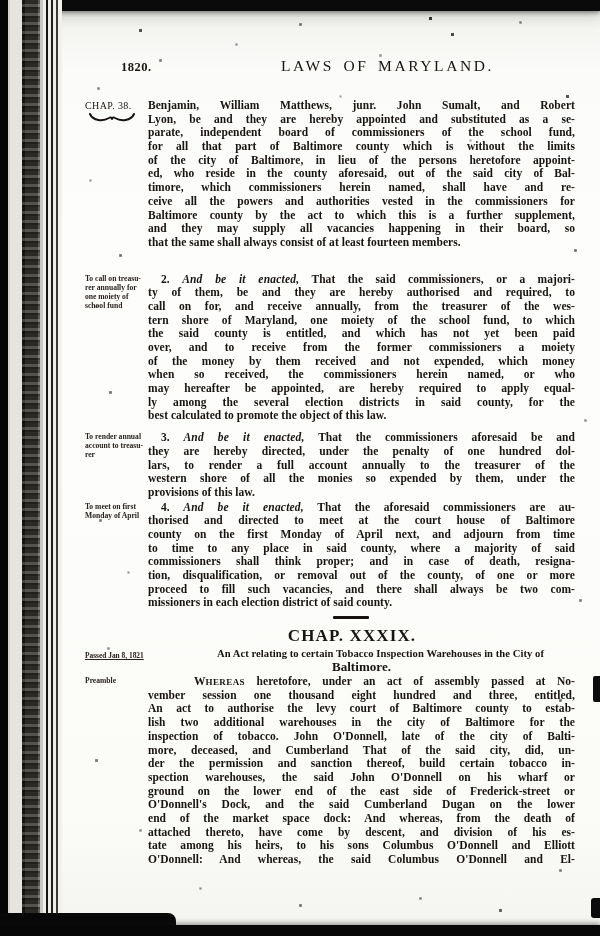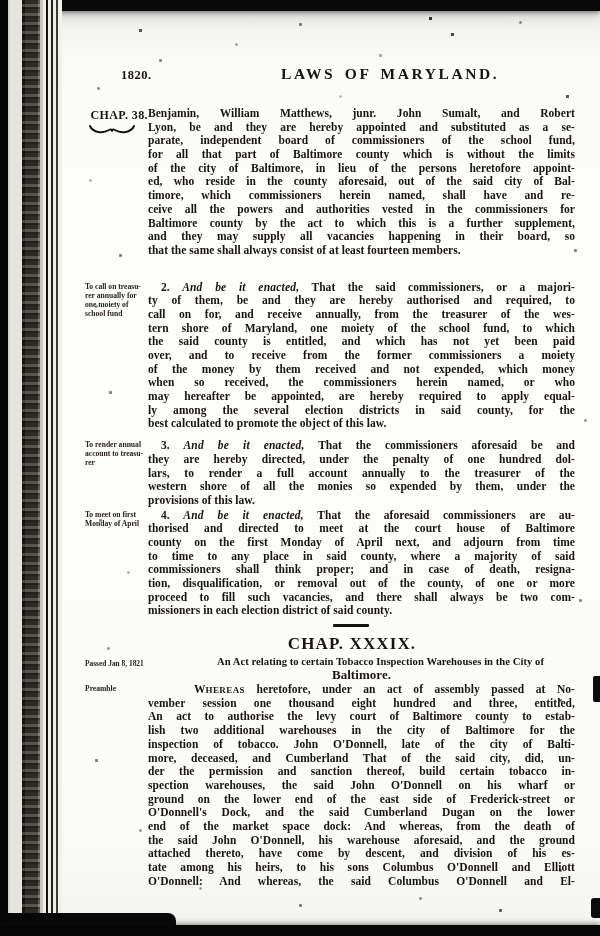--- a/index.html
+++ b/index.html
@@ -29,38 +29,38 @@
       520px 22px 0 .7px #777, 236px 44px 0 .6px #888, 380px 55px 0 .8px #9a9a95,
       98px 88px 0 .7px #777, 567px 96px 0 1px #555, 120px 255px 0 .8px #666,
       96px 306px 0 .7px #888, 110px 392px 0 .9px #777, 575px 250px 0 .8px #666,
       585px 420px 0 .7px #888, 100px 520px 0 .8px #777, 128px 572px 0 .6px #999,
       580px 600px 0 .8px #777, 108px 648px 0 .7px #888, 560px 700px 0 .8px #666,
       96px 760px 0 .9px #777, 140px 830px 0 .7px #888, 300px 905px 0 .8px #666,
       420px 898px 0 .7px #777, 500px 910px 0 .9px #555, 200px 888px 0 .6px #888,
       560px 870px 0 .8px #777, 90px 180px 0 .6px #999, 340px 96px 0 .5px #999,
       470px 140px 0 .5px #999, 160px 60px 0 .8px #777, 430px 18px 0 1px #333;}
   
-  .content{position:absolute;left:85px;top:8px;width:500px;height:674px;}
+  .content{position:absolute;left:85px;top:0;width:500px;height:674px;}
   .year{position:absolute;left:36px;top:60px;font-size:12.5px;font-weight:700;letter-spacing:.5px;}
-  .running-title{position:absolute;left:196px;top:57px;font-size:15.5px;font-weight:700;letter-spacing:2.6px;word-spacing:3px;}
+  .running-title{position:absolute;left:196px;top:57px;font-size:15.5px;font-weight:400;letter-spacing:2.6px;word-spacing:3px;}
   .main{position:absolute;left:0;top:99px;width:498px;}
   .sec{display:grid;grid-template-columns:63px 427px;}
   .mcell{padding-top:1px;}
   .mline{font-size:7.6px;line-height:9px;font-weight:700;color:#27211c;}
-  .chap-label{font-size:12px;font-weight:700;letter-spacing:.4px;white-space:nowrap;text-align:right;}
+  .chap-label{font-size:10px;font-weight:400;letter-spacing:.4px;white-space:nowrap;}
   .brace{display:block;margin:1px 0 0 4px;}
   .bcell{font-size:11.5px;font-weight:700;line-height:13.7px;letter-spacing:.05px;}
   .jline{text-align:justify;text-align-last:justify;height:13.7px;overflow:visible;white-space:nowrap_off;}
   .jlast{text-align-last:left;}
   .divider{width:36px;height:3px;background:#15120f;margin:6px auto 0;transform:translateX(17px);border-radius:1px;}
   .chap-heading{margin-top:7px;text-align:center;padding-left:36px;font-size:17px;font-weight:700;letter-spacing:1.1px;}
   .title-row{margin-top:1px;}
   .act-title-l1{text-align:center;padding-left:38px;font-size:10.6px;font-weight:700;line-height:13px;}
   .act-title-l2{text-align:center;font-size:13px;font-weight:700;line-height:13px;}
-  .passed-note{font-size:7.4px;font-weight:700;white-space:nowrap;padding-top:3px;color:#27211c;}
+  .passed-note{font-size:7.4px;font-weight:700;white-space:nowrap;padding-top:3px;color:#27211c;text-decoration:underline;}
   .whereas-row{margin-top:2px;}
   .sc-rest{font-size:9px;letter-spacing:.4px;margin-top:40px;}
   i{letter-spacing:.2px;}
 </style>
 </head>
 <body>
 
 <div class="page">
   <div class="scan-top"></div>
   <div class="gutter"></div>
@@ -170,21 +170,20 @@
               <div class="jline">vember session one thousand eight hundred and three, entitled,</div>
               <div class="jline">An act to authorise the levy court of Baltimore county to estab-</div>
               <div class="jline">lish two additional warehouses in the city of Baltimore for the</div>
               <div class="jline">inspection of tobacco. John O'Donnell, late of the city of Balti-</div>
               <div class="jline">more, deceased, and Cumberland That of the said city, did, un-</div>
               <div class="jline">der the permission and sanction thereof, build certain tobacco in-</div>
               <div class="jline">spection warehouses, the said John O'Donnell on his wharf or</div>
               <div class="jline">ground on the lower end of the east side of Frederick-street or</div>
               <div class="jline">O'Donnell's Dock, and the said Cumberland Dugan on the lower</div>
               <div class="jline">end of the market space dock: And whereas, from the death of</div>
-              <div class="jline">the said John O'Donnell, his warehouse aforesaid, and the ground</div>
               <div class="jline">attached thereto, have come by descent, and division of his es-</div>
               <div class="jline">tate among his heirs, to his sons Columbus O'Donnell and Elliott</div>
               <div class="jline">O'Donnell: And whereas, the said Columbus O'Donnell and El-</div>
             </div>
           </div>
         </div>
     </div>
   </div>
 
   <div class="blob-bl"></div>

